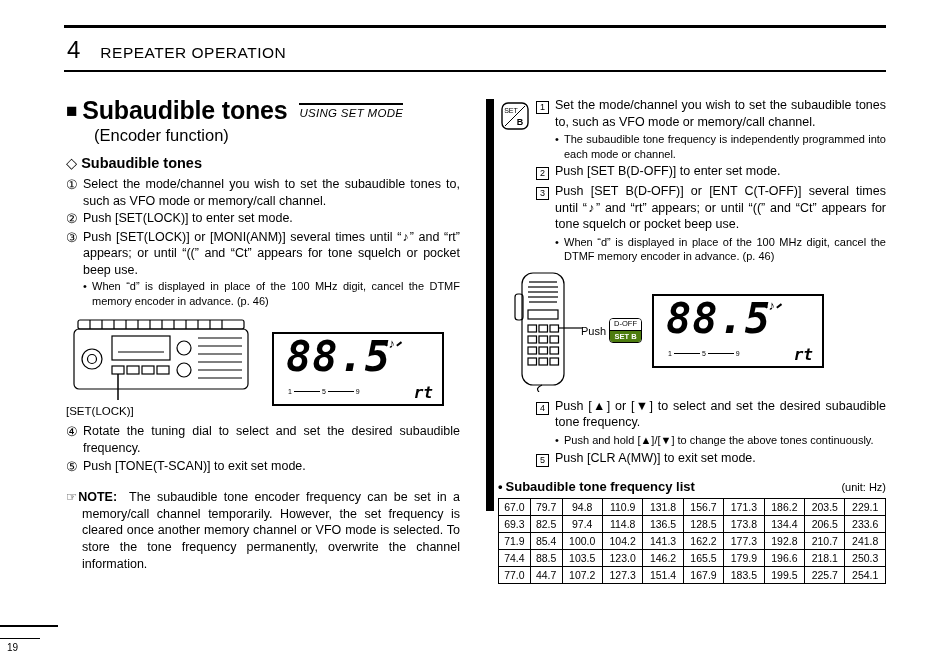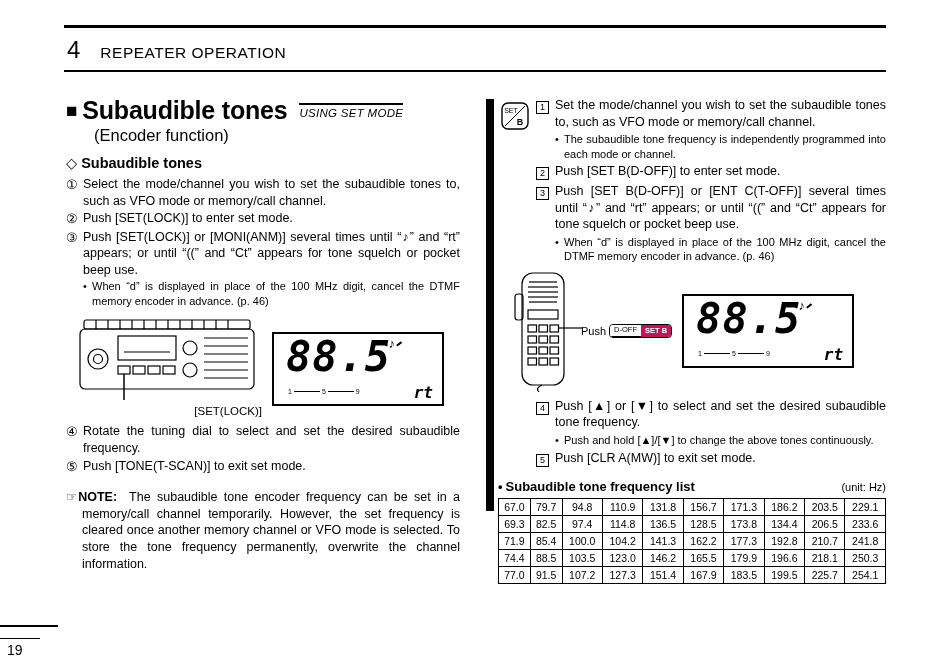--- a/index.html
+++ b/index.html
@@ -55,52 +55,52 @@
   .fd1{transform:rotate(38deg);margin-right:1px;}
   .fd2{transform:rotate(-38deg);margin-left:1px;}
   .note-glyph{font-size:13px;font-weight:bold;line-height:1;}
   .lcd-scale{position:absolute;left:14px;bottom:9px;display:flex;align-items:center;font-size:7px;}
   .lcd-scale i{display:inline-block;width:26px;height:0;border-top:1px solid #000;margin:0 2px;}
   .lcd-rt{position:absolute;right:9px;bottom:2px;font-family:"DejaVu Sans Mono",monospace;
           font-style:italic;font-weight:bold;font-size:16px;}
 
   
   .illus-row{display:flex;align-items:flex-start;margin:10px 0 4px 0;}
-  .radio-block{width:196px;flex:0 0 auto;text-align:right;}
+  .radio-block{width:196px;flex:0 0 auto;text-align:left;}
   .callout-label{font-size:11.5px;margin-top:1px;}
   .illus-row .lcd{margin-left:10px;margin-top:14px;}
 
   
   .illus-right{display:flex;align-items:center;margin:6px 0 6px -34px;}
   .push-row{display:flex;align-items:center;margin-left:-1px;}
   .push-label{font-size:11px;margin-right:3px;}
-  .mic-btn{display:inline-flex;flex-direction:row;border:1px solid #000;border-radius:4px;
+  .mic-btn{display:inline-flex;flex-direction:column;border:1px solid #000;border-radius:4px;
            overflow:hidden;text-align:center;flex:0 0 auto;}
   .mb-top{font-size:7.5px;padding:0 4px;background:#fff;border-bottom:1px solid #000;line-height:1.4;}
-  .mb-bottom{font-size:7.5px;font-weight:bold;background:#be185d;color:#fff;padding:0 4px;line-height:1.5;}
+  .mb-bottom{font-size:7.5px;font-weight:bold;background:#4d7c0f;color:#fff;padding:0 4px;line-height:1.5;}
   .illus-right .lcd{margin-left:10px;}
 
   
   .note-para{font-size:12.5px;line-height:1.34;margin-top:14px;text-align:justify;
              padding-left:16px;text-indent:-16px;}
   .note-hand{margin-right:1px;}
   .note-label{margin-right:12px;}
 
   
   .freq-head{display:flex;justify-content:space-between;align-items:baseline;margin:12px 0 4px 0;}
   .fh-left{font-size:13px;font-weight:bold;}
   .fh-left .bullet{margin-right:3px;}
   .fh-unit{font-size:11px;font-weight:normal;}
   .freq-table{border-collapse:collapse;width:100%;border:1.5px solid #000;}
   .freq-table td{border:1px solid #000;text-align:center;font-size:10.5px;padding:2px 0;}
 
   
   .footer-rule1{position:absolute;left:0;top:625px;width:58px;height:2px;background:#000;}
   .footer-rule2{position:absolute;left:0;top:638px;width:40px;height:1px;background:#000;}
-  .page-num{position:absolute;left:7px;top:642px;font-size:14px;}
+  .page-num{position:absolute;left:7px;top:642px;font-size:10px;}
 </style>
 </head>
 <body>
 
 <div class="page">
 
   <div class="top-rule"></div>
   <div class="chapter">
     <span class="ch-num">4</span><span class="ch-title">REPEATER OPERATION</span>
   </div>
@@ -351,21 +351,21 @@
             <td>123.0</td>
             <td>146.2</td>
             <td>165.5</td>
             <td>179.9</td>
             <td>196.6</td>
             <td>218.1</td>
             <td>250.3</td>
           </tr>
           <tr>
             <td>77.0</td>
-            <td>91.5</td>
+            <td>44.7</td>
             <td>107.2</td>
             <td>127.3</td>
             <td>151.4</td>
             <td>167.9</td>
             <td>183.5</td>
             <td>199.5</td>
             <td>225.7</td>
             <td>254.1</td>
           </tr>
         </tbody>

